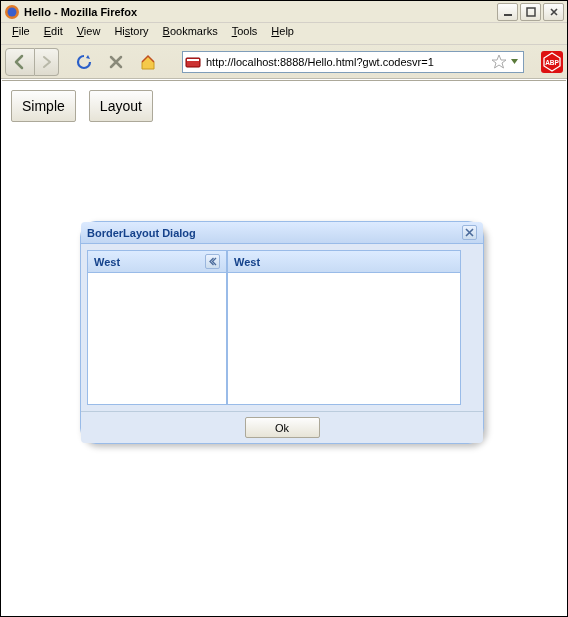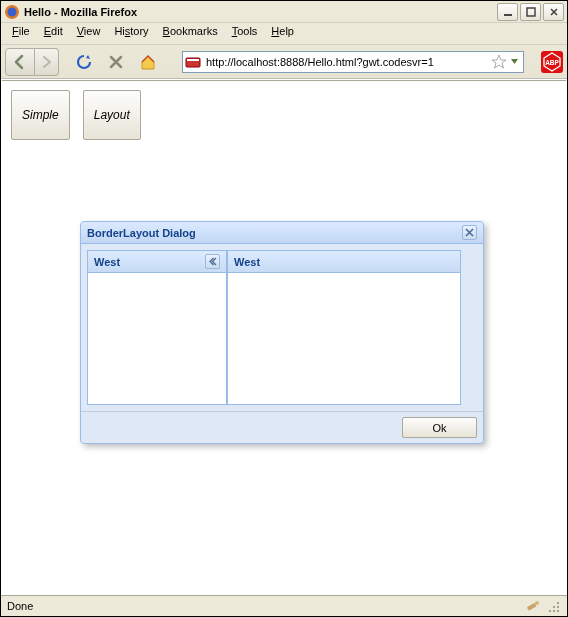--- a/index.html
+++ b/index.html
@@ -30,37 +30,37 @@
   .nav-group .nav-back { border-radius:4px 0 0 4px; }
   .tb-icon { width:24px; height:24px; display:flex; align-items:center; justify-content:center; margin:0 3px; cursor:pointer; }
   .urlbar { flex:1; height:22px; background:#fff; border:1px solid #7f9db9; display:flex; align-items:center; padding:0 2px; margin:0 11px; }
   .url-icon { width:16px; height:16px; margin-right:3px; flex:none; }
   .url-text { flex:1; font-size:11px; white-space:nowrap; overflow:hidden; color:#000; border:none; outline:none; }
   .url-star { width:16px; height:16px; flex:none; }
   .url-drop { width:14px; text-align:center; flex:none; color:#666; }
   .abp { width:22px; height:22px; background:#d11; border-radius:3px; display:flex; align-items:center; justify-content:center; margin-left:4px; }
   
   .content { position:absolute; top:79px; left:1px; right:1px; bottom:22px; background:#fff; border-top:1px solid #aca899; overflow:hidden; }
-  .page-btn { display:inline-block; margin:9px 0 0 9px; padding:17px 10px; background:linear-gradient(#fdfdfd,#e7e4d7); border:1px solid #aca899; border-radius:2px; font-size:12px; cursor:pointer;font-style:italic; }
+  .page-btn { display:inline-block; margin:9px 0 0 9px; padding:7px 10px; background:linear-gradient(#fdfdfd,#e7e4d7); border:1px solid #aca899; border-radius:2px; font-size:14px; cursor:pointer; }
   .page-btn + .page-btn { margin-left:10px; }
   
   .watermark { position:absolute; left:150px; top:200px; font-size:34px; color:#e4e4e4; letter-spacing:1px; font-family:Arial; z-index:0; }
   
-  .dialog { position:absolute; left:78px; top:140px; width:404px; background:#dfe8f6; border:1px solid #99bbe8; border-radius:4px; box-shadow:3px 3px 6px rgba(0,0,0,0.25); z-index:2; }
+  .dialog { position:absolute; left:78px; top:140px; width:404px; background:#dfe8f6; border:1px solid #99bbe8; border-radius:16px; box-shadow:3px 3px 6px rgba(0,0,0,0.25); z-index:2; }
   .dlg-head { height:22px; background:linear-gradient(#dceaff,#c2d7f3); border-bottom:1px solid #99bbe8; border-radius:4px 4px 0 0; display:flex; align-items:center; padding:0 6px; }
   .dlg-title { flex:1; font-weight:bold; color:#15428b; font-size:11px; }
   .dlg-close { width:15px; height:15px; border:1px solid #9ab6dd; background:linear-gradient(#eaf2ff,#cde); border-radius:2px; display:flex; align-items:center; justify-content:center; cursor:pointer; }
   .dlg-body { padding:6px; display:flex; }
   .panel { background:#fff; border:1px solid #99bbe8; flex:none; }
   .panel.west { width:140px; height:155px; }
   .panel.center { width:234px; height:155px; }
   .panel-head { height:22px; background:linear-gradient(#dcebff,#c7dbf5); border-bottom:1px solid #99bbe8; display:flex; align-items:center; padding:0 6px; }
   .panel-title { flex:1; font-weight:bold; color:#15428b; font-size:11px; }
   .panel-collapse { width:15px; height:15px; border:1px solid #9ab6dd; background:linear-gradient(#eaf2ff,#cde); border-radius:2px; display:flex; align-items:center; justify-content:center; cursor:pointer; }
-  .dlg-foot { border-top:1px solid #bcd; padding:5px 6px; display:flex; justify-content:flex-end; background:#dfe8f6; border-radius:0 0 4px 4px;}
+  .dlg-foot { border-top:1px solid #bcd; padding:5px 6px; display:flex; justify-content:center; background:#dfe8f6; border-radius:0 0 4px 4px;}
   .dlg-btn { min-width:75px; height:21px; background:linear-gradient(#fdfdfd,#e7e4d7); border:1px solid #aca899; border-radius:2px; font-size:11px; cursor:pointer; }
   
   .statusbar { position:absolute; left:0; right:0; bottom:0; height:21px; background:#ece9d8; border-top:1px solid #aca899; display:flex; align-items:center; padding:0 6px; }
   .status-text { flex:1; font-size:11px; }
   .status-grip { width:16px; height:16px; position:relative; }
   .status-icon { width:16px; height:16px; margin-right:4px; }
 </style>
 </head>
 <body>
 
@@ -193,33 +193,14 @@
             <span class="panel-title">West</span>
           </div>
         </div>
       </div>
       <div class="dlg-foot">
         <button class="dlg-btn">Ok</button>
       </div>
     </div>
   </div>
 
-  <div class="statusbar">
-    <span class="status-text">Done</span>
-    <span class="status-icon">
-      <svg width="16" height="16">
-          <rect x="2" y="6" width="9" height="4" rx="1" fill="#c9a56a" transform="rotate(-30 8 8)"></rect>
-          <circle cx="12" cy="5" r="2" fill="#d9b87a"></circle>
-        </svg>
-    </span>
-    <span class="status-grip">
-      <svg width="16" height="16">
-        <circle cx="13" cy="13" r="1" fill="#888"></circle>
-          <circle cx="9" cy="13" r="1" fill="#888"></circle>
-          <circle cx="5" cy="13" r="1" fill="#888"></circle>
-        <circle cx="13" cy="9" r="1" fill="#888"></circle>
-          <circle cx="9" cy="9" r="1" fill="#888"></circle>
-        <circle cx="13" cy="5" r="1" fill="#888"></circle>
-      </svg>
-    </span>
-  </div>
 
 </div>
 
 </body></html>

